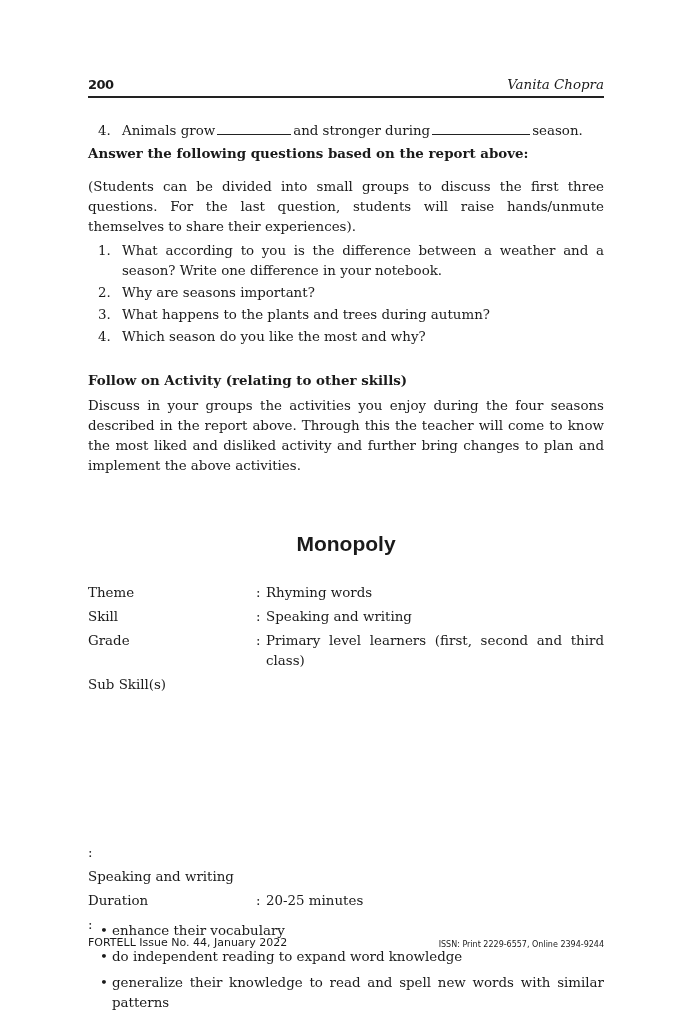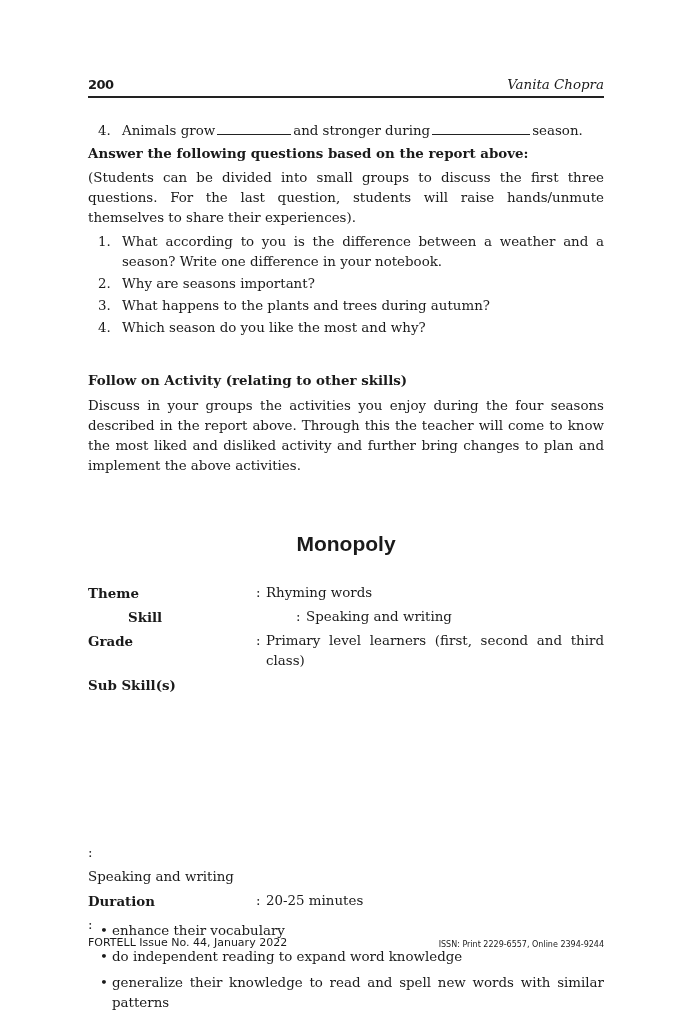--- a/index.html
+++ b/index.html
@@ -12,21 +12,21 @@
     .block { position: absolute; left: 0; width: 516px; }
     .fill-line { display: flex; align-items: baseline; white-space: nowrap; }
     .blank { display: inline-block; border-bottom: 1px solid #222; height: 14px; margin: 0 2px; }
     .numbered { display: flex; }
     .num { width: 24px; flex: 0 0 24px; text-align: left; padding-left: 10px; box-sizing: content-box; }
     .num-text { flex: 1; text-align: justify; }
     .bold { font-weight: bold; }
     .para { text-align: justify; margin: 0; }
     .title { text-align: center; font-family: "Liberation Sans", sans-serif; font-weight: bold; font-size: 21px; }
     .meta-row { display: flex; }
-    .meta-label { flex: 0 0 168px; font-weight: bold; }
+    .meta-label { flex: 0 0 168px; font-weight: normal; }
     .meta-colon { flex: 0 0 10px; }
     .meta-value { flex: 1; text-align: justify; }
     .bullets { margin: 0; padding: 0; list-style: none; }
     .bullet { display: flex; margin-top: 6px; }
     .bullet-dot { flex: 0 0 12px; padding-left: 2px; }
     .bullet-text { flex: 1; text-align: justify; }
     .footer { position: absolute; left: 0; top: 933px; width: 516px; height: 16px; font-family: "DejaVu Sans", sans-serif; }
     .footer-left { position: absolute; left: 0; top: 0; font-size: 11px; }
     .footer-right { position: absolute; right: 0; top: 2px; font-size: 8px; }
   </style>
@@ -47,21 +47,21 @@
       <span>Animals grow</span>
       <span class="blank" style="width:74px;"></span>
       <span>and stronger during</span>
       <span class="blank" style="width:98px;"></span>
       <span>season.</span>
     </div>
   </div>
 
   <div class="block" style="top:143px;">
     <div class="bold">Answer the following questions based on the report above:</div>
-    <p class="para" style="margin-top:5px;">(Students can be divided into small groups to discuss the first three questions. For the last question, students will raise hands/unmute themselves to share their experiences).</p>
+    <p class="para" style="margin-top:14px;">(Students can be divided into small groups to discuss the first three questions. For the last question, students will raise hands/unmute themselves to share their experiences).</p>
     <div style="margin-top:4px;">
       <div class="numbered">
         <span class="num">1.</span>
         <span class="num-text">What according to you is the difference between a weather and a season? Write one difference in your notebook.</span>
       </div>
       <div class="numbered" style="margin-top:2px;">
         <span class="num">2.</span>
         <span class="num-text">Why are seasons important?</span>
       </div>
       <div class="numbered" style="margin-top:2px;">
@@ -81,21 +81,21 @@
   </div>
 
   <div class="block title" style="top:534px;">Monopoly</div>
 
   <div class="block" style="top:583px;">
     <div class="meta-row">
       <span class="meta-label">Theme</span>
       <span class="meta-colon">:</span>
       <span class="meta-value">Rhyming words</span>
     </div>
-    <div class="meta-row" style="margin-top:4px;margin-left:40px;">
+    <div class="meta-row" style="margin-top:4px;">
       <span class="meta-label">Skill</span>
       <span class="meta-colon">:</span>
       <span class="meta-value">Speaking and writing</span>
     </div>
     <div class="meta-row" style="margin-top:4px;">
       <span class="meta-label">Grade</span>
       <span class="meta-colon">:</span>
       <span class="meta-value">Primary level learners (first, second and third class)</span>
     </div>
     <div class="meta-row" style="margin-top:4px;flex-direction:column;">

